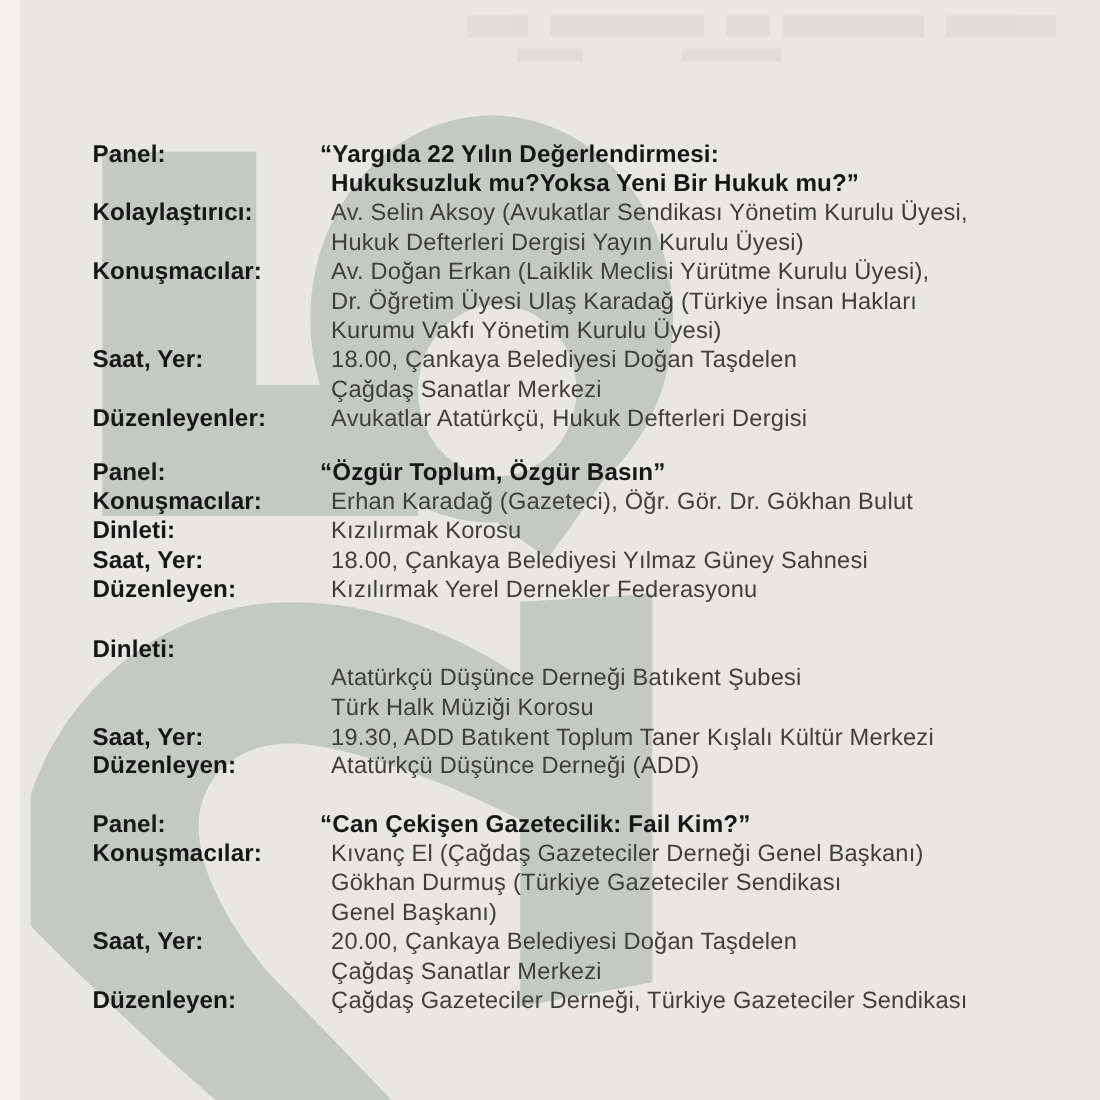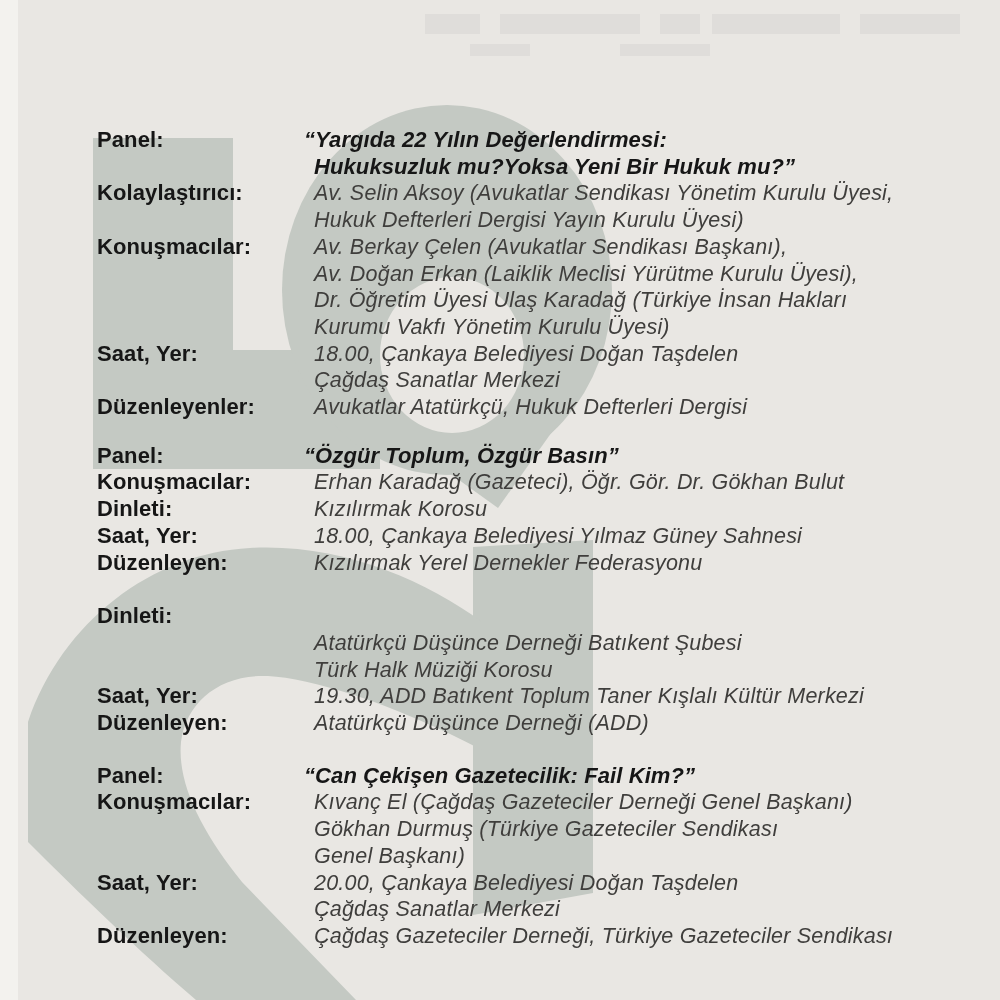--- a/index.html
+++ b/index.html
@@ -15,40 +15,40 @@
     overflow:hidden;
   }
   .edge-strip{
     position:absolute;left:0;top:0;width:18px;height:1000px;
     background:#f3f2ee;
   }
   .watermark{
     position:absolute;left:0;top:0;width:1000px;height:1000px;
   }
   .content{
-    position:absolute;left:97px;top:127px;width:880px;
+    position:absolute;left:84px;top:127px;width:880px;
     color:#3f3e3c;
     font-size:21.5px;
     line-height:26.7px;
     letter-spacing:0.2px;
   }
   .section + .section{margin-top:22px;}
   .section:nth-child(3){margin-top:27px;}
   .section:nth-child(4){margin-top:26px;}
   .row{display:flex;align-items:flex-start;}
   .row-label{
     flex:0 0 207px;
     font-weight:700;
     color:#161616;
     font-size:22px;
     letter-spacing:0.1px;
     white-space:nowrap;
   }
   .row-value{flex:1 1 auto;min-width:0;}
-  .row-value .line{padding-left:10px;white-space:nowrap;font-style:italic;}
+  .row-value .line{padding-left:10px;white-space:nowrap;}
   .row.title .row-value .line{
     font-weight:700;color:#161616;font-size:22px;letter-spacing:0.1px;
   }
   .row.title .row-value .line:first-child{padding-left:0;}
 </style>
 </head>
 <body>
 
 <div class="canvas">
 
@@ -103,21 +103,20 @@
         <div class="row">
           <div class="row-label">Kolaylaştırıcı:</div>
           <div class="row-value">
             <div class="line">Av. Selin Aksoy (Avukatlar Sendikası Yönetim Kurulu Üyesi,</div>
             <div class="line">Hukuk Defterleri Dergisi Yayın Kurulu Üyesi)</div>
           </div>
         </div>
         <div class="row">
           <div class="row-label">Konuşmacılar:</div>
           <div class="row-value">
-            <div class="line">Av. Berkay Çelen (Avukatlar Sendikası Başkanı),</div>
             <div class="line">Av. Doğan Erkan (Laiklik Meclisi Yürütme Kurulu Üyesi),</div>
             <div class="line">Dr. Öğretim Üyesi Ulaş Karadağ (Türkiye İnsan Hakları</div>
             <div class="line">Kurumu Vakfı Yönetim Kurulu Üyesi)</div>
           </div>
         </div>
         <div class="row">
           <div class="row-label">Saat, Yer:</div>
           <div class="row-value">
             <div class="line">18.00, Çankaya Belediyesi Doğan Taşdelen</div>
             <div class="line">Çağdaş Sanatlar Merkezi</div>

